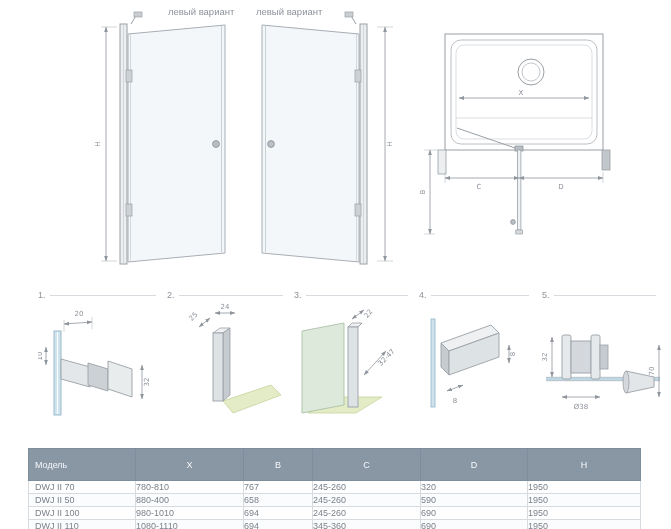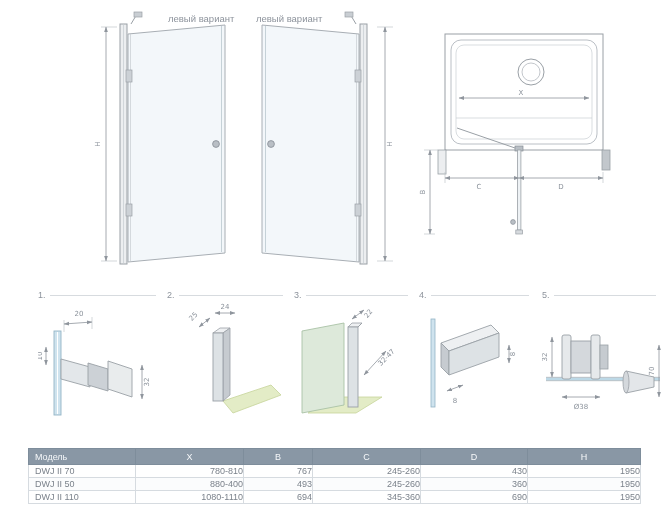--- a/index.html
+++ b/index.html
@@ -1,35 +1,35 @@
 <!DOCTYPE html>
 <html><head>
 <meta charset="utf-8">
 <style>
   html,body{margin:0;padding:0}
   body{width:671px;height:529px;position:relative;background:#ffffff;
        font-family:"Liberation Sans","DejaVu Sans",sans-serif;overflow:hidden}
   .abs{position:absolute}
-  .variant-label{position:absolute;top:13px;font-size:9.5px;color:#8d939c;white-space:nowrap}
+  .variant-label{position:absolute;top:6px;font-size:9.5px;color:#8d939c;white-space:nowrap}
   #lbl-left{left:168px}
   #lbl-right{left:256px}
   .detail{position:absolute;top:289px}
   .detail-head{display:flex;align-items:center;gap:4px;height:12px}
   .detail-num{font-size:9px;color:#8d939c}
   .leader{height:1px;background:#d7dbdf;flex:1;margin-right:8px}
   svg{display:block}
   .ln{stroke:#9aa0a6;fill:none;stroke-width:1}
   .dl{stroke:#8f959d;stroke-width:0.8;fill:none}
   .xt{stroke:#c0c5ca;stroke-width:0.7;fill:none}
   text.dim{font-family:"DejaVu Sans",sans-serif;font-size:7px;fill:#8b929b}
   table.spec{position:absolute;left:28px;top:448px;width:612px;border-collapse:collapse;
              table-layout:fixed;font-size:9px}
   table.spec th{background:#8997a5;color:#f6f8fa;font-weight:normal;border:1px solid #7e8d9b;
-                height:15px;text-align:center;padding:0}
-  table.spec td{border:1px solid #d6dbe0;color:#7b828b;text-align:right;height:12px;
+                height:15px;text-align:center;padding:8px}
+  table.spec td{border:1px solid #d6dbe0;color:#7b828b;text-align:left;height:12px;
                 padding:0;background:#fff}
   table.spec tbody tr:nth-child(even) td{background:#fbfcfd}
   table.spec th.model,table.spec td.model{text-align:left;padding-left:6px}
 </style>
 </head>
 <body>
 
 <svg width="0" height="0" style="position:absolute">
   <defs>
     <marker id="ar" viewBox="0 0 10 10" refX="9" refY="5" markerWidth="7" markerHeight="7" orient="auto-start-reverse">
@@ -228,29 +228,37 @@
       <th>D</th>
       <th>H</th>
     </tr>
   </thead>
   <tbody>
     <tr>
       <td class="model">DWJ II 70</td>
       <td>780-810</td>
       <td>767</td>
       <td>245-260</td>
-      <td>430</td>
+      <td>320</td>
       <td>1950</td>
     </tr>
     <tr>
       <td class="model">DWJ II 50</td>
       <td>880-400</td>
-      <td>493</td>
+      <td>658</td>
       <td>245-260</td>
-      <td>360</td>
+      <td>590</td>
+      <td>1950</td>
+    </tr>
+    <tr>
+      <td class="model">DWJ II 100</td>
+      <td>980-1010</td>
+      <td>694</td>
+      <td>245-260</td>
+      <td>690</td>
       <td>1950</td>
     </tr>
     <tr>
       <td class="model">DWJ II 110</td>
       <td>1080-1110</td>
       <td>694</td>
       <td>345-360</td>
       <td>690</td>
       <td>1950</td>
     </tr>

